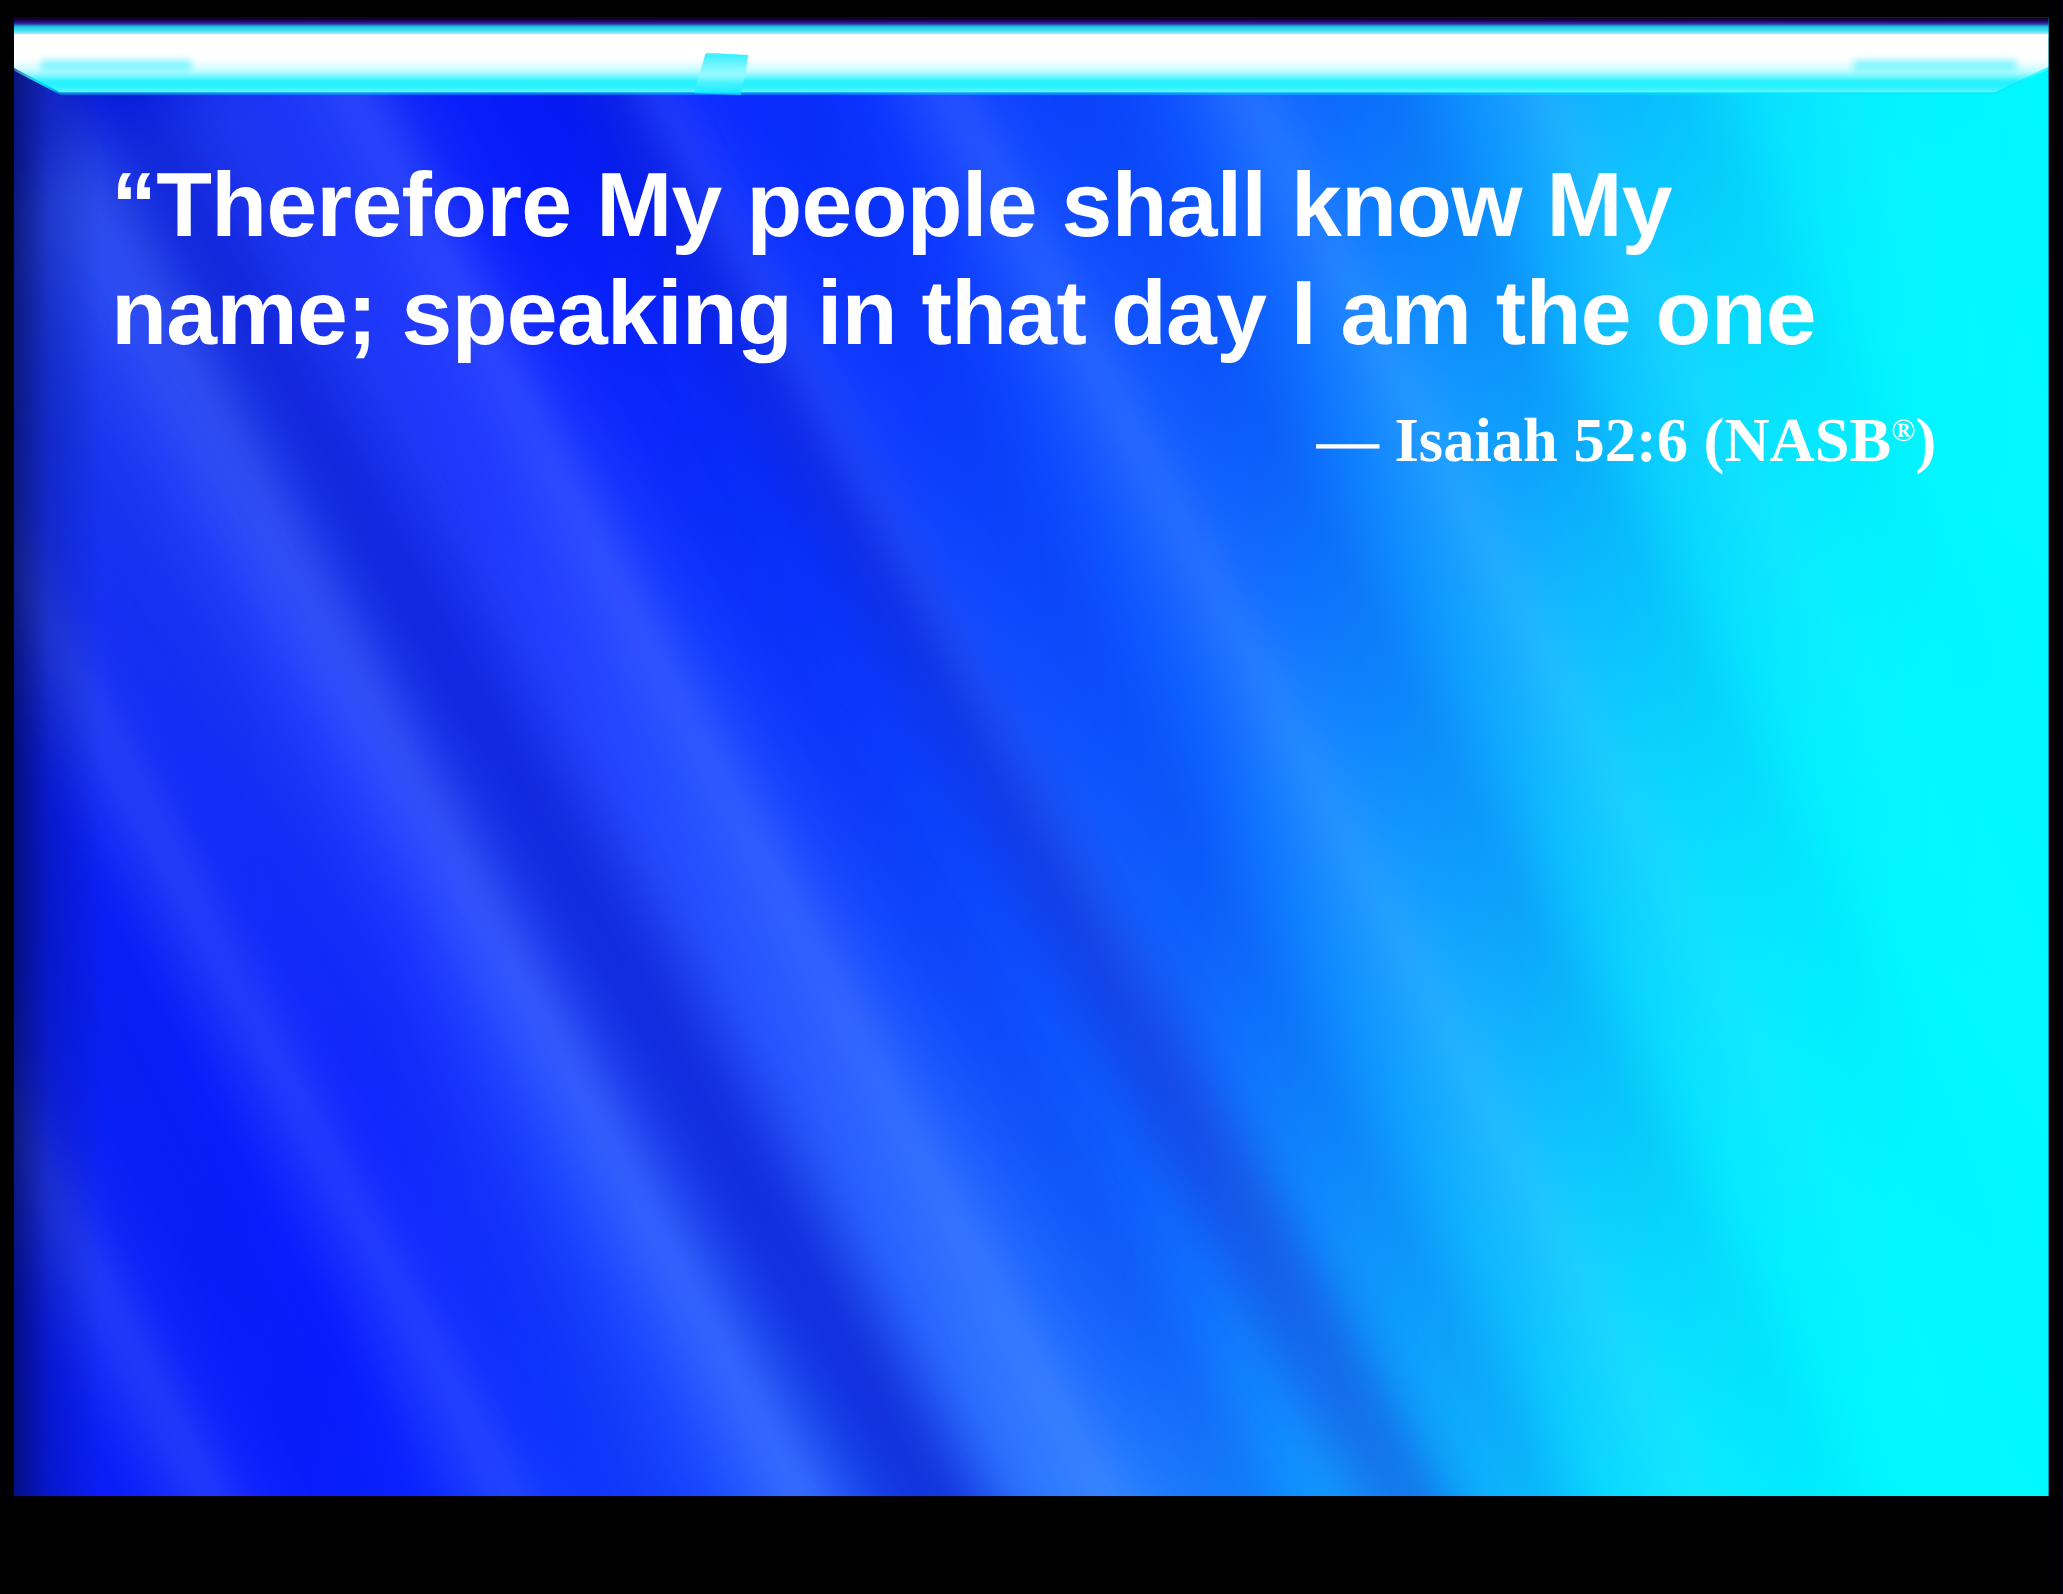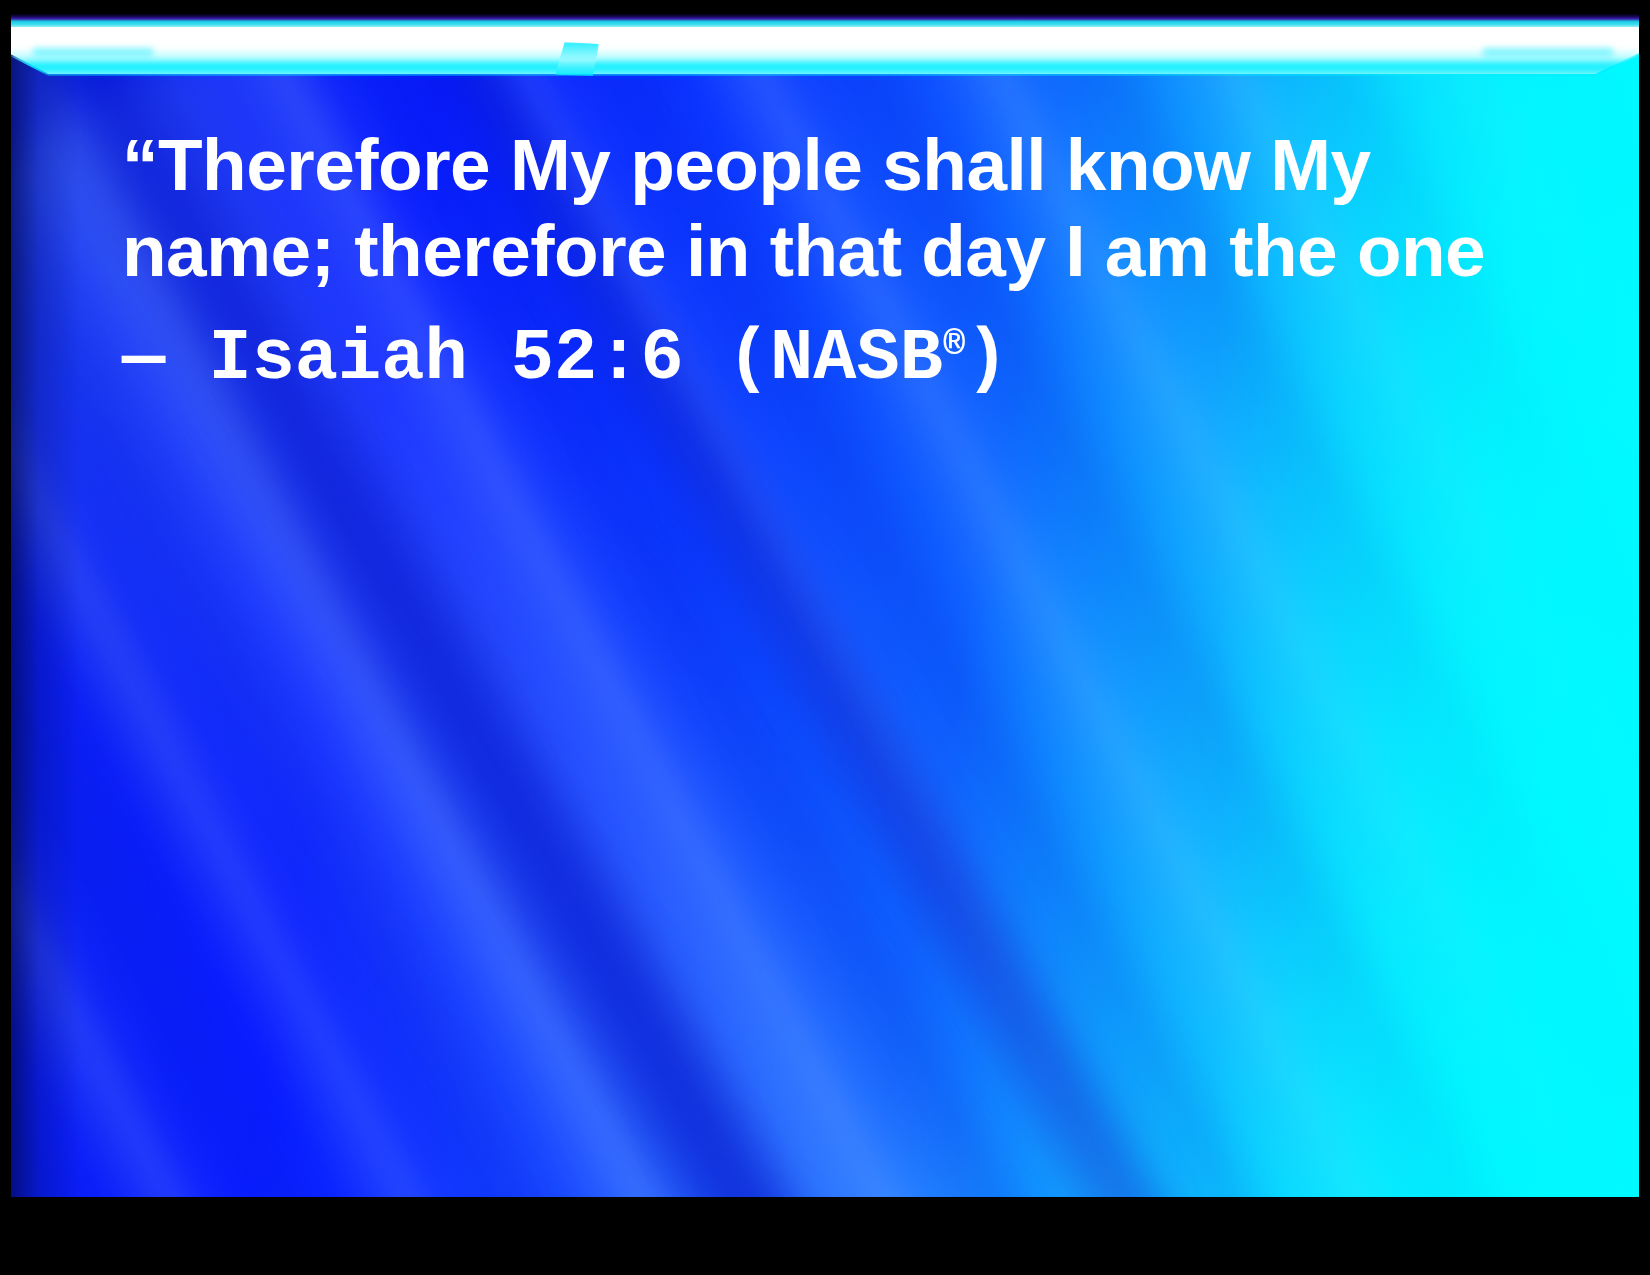--- a/index.html
+++ b/index.html
@@ -239,37 +239,37 @@
   .topbar-wisp.l { left: 22px;  width: 120px; }
   .topbar-wisp.r { right: 26px; width: 130px; }
 
   
   .quote-block {
     position: absolute;
     left: 78px;
     top: 108px;
     width: 1460px;
     color: #ffffff;
-    margin-left: 33px;
   }
   .quote-line {
     font-size: 73px;
     font-weight: bold;
     line-height: 86px;
     letter-spacing: -0.5px;
     white-space: nowrap;
     font-family: "Liberation Sans", sans-serif;
   }
   .attribution {
     margin-top: 8px;
-    font-size: 72px;
+    font-size: 50px;
     font-weight: bold;
     line-height: 86px;
+    text-align: right;
     white-space: nowrap;
-    font-family: Liberation Mono, monospace;
+    font-family: Liberation Serif, serif;
   }
   .attribution .reg {
     font-size: 0.52em;
     vertical-align: 0.62em;
     letter-spacing: 0;
   }
 
   
   .frame-bottom {
     position: absolute;
@@ -321,21 +321,21 @@
       <div class="topbar-teal"></div>
       <div class="topbar-white"></div>
       <div class="topbar-cyanedge"></div>
       <div class="topbar-wisp l"></div>
       <div class="topbar-wisp r"></div>
       <div class="topbar-notch"></div>
     </div>
 
     <div class="quote-block">
       <div class="quote-line">“Therefore My people shall know My</div>
-      <div class="quote-line">name; therefore in that day I am the one</div>
+      <div class="quote-line">name; speaking in that day I am the one</div>
       <div class="attribution"><span>— </span><span>Isaiah 52:6 (NASB</span><span class="reg">®</span><span>)</span></div>
     </div>
 
   </div>
 
   <div class="frame-top"></div>
   <div class="frame-left"></div>
   <div class="frame-right"></div>
   <div class="frame-bottom"></div>
 

